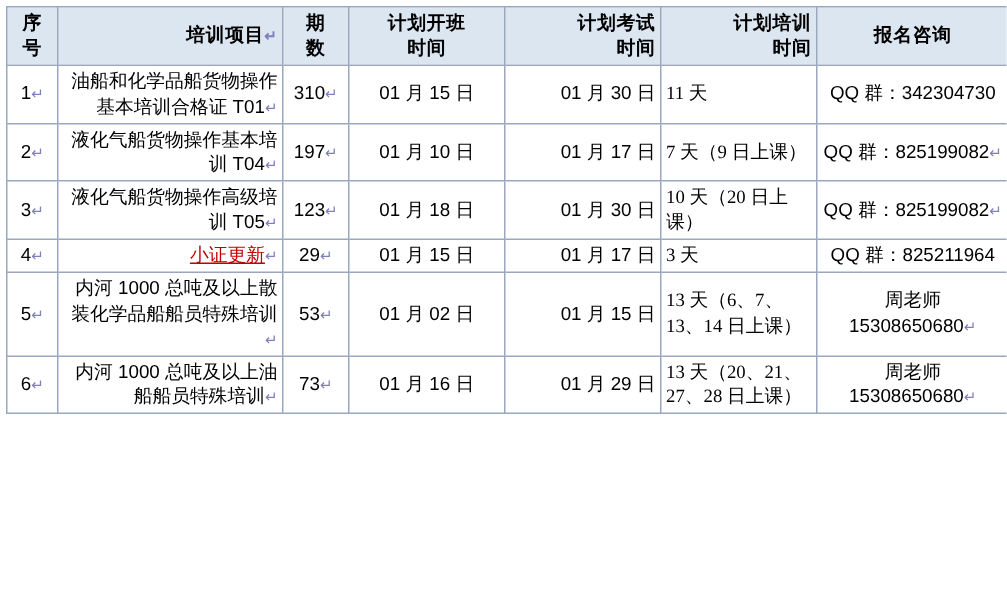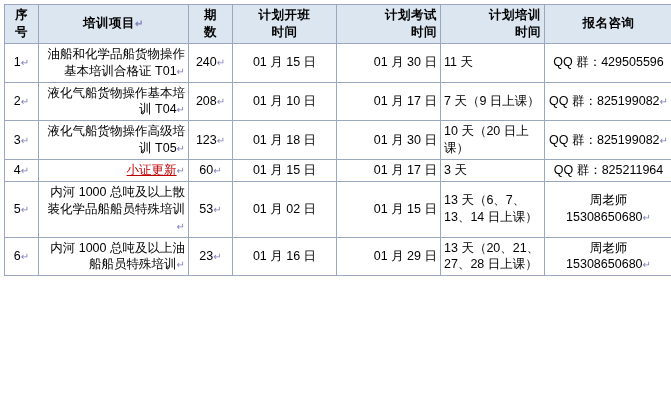--- a/index.html
+++ b/index.html
@@ -30,31 +30,31 @@
     line-height: 1.35;
   }
   thead th {
     background: #dce6f1;
     font-weight: bold;
     text-align: center;
     font-size: 14px;
     letter-spacing: 0.5px;
   }
   .c-idx  { width: 34px; text-align: center; }
-  .c-prog { width: 150px; text-align: center; }
+  .c-prog { width: 150px; text-align: right; }
   .c-qs   { width: 44px; text-align: center; }
   .c-open { width: 104px; text-align: center; }
   .c-exam { width: 104px; text-align: right; }
   .c-train{ width: 104px; text-align: right; }
   .c-sign { width: 128px; text-align: center; }
 
   tbody td { background: #ffffff; }
   tbody .c-idx { font-size: 12px; }
   tbody .c-prog { text-align: right; }
-  tbody .c-train { text-align: left; padding-left: 5px; }
+  tbody .c-train { text-align: left; padding-left: 5px; font-family: Liberation Serif, serif; }
   tbody .c-sign { font-size: 12px; }
 
   .pmark {
     color: #7f7fbf;
     font-size: 10px;
     font-family: "Liberation Serif", serif;
   }
   .underline-link {
     text-decoration: underline;
     color: #c00000;
@@ -95,66 +95,66 @@
         </th>
         <th class="c-sign">
           <span>报名咨询</span>
         </th>
       </tr>
     </thead>
     <tbody>
       <tr>
         <td class="c-idx"><span>1</span><span class="pmark">↵</span></td>
         <td class="c-prog"><span>油船和化学品船货物操作基本培训合格证 T01</span><span class="pmark">↵</span></td>
-        <td class="c-qs"><span>240</span><span class="pmark">↵</span></td>
+        <td class="c-qs"><span>310</span><span class="pmark">↵</span></td>
         <td class="c-open"><span>01 月 15 日</span></td>
         <td class="c-exam"><span>01 月 30 日</span></td>
         <td class="c-train"><span>11 天</span></td>
-        <td class="c-sign"><span>QQ 群：429505596</span></td>
+        <td class="c-sign"><span>QQ 群：342304730</span></td>
       </tr>
       <tr>
         <td class="c-idx"><span>2</span><span class="pmark">↵</span></td>
         <td class="c-prog"><span>液化气船货物操作基本培训 T04</span><span class="pmark">↵</span></td>
-        <td class="c-qs"><span>208</span><span class="pmark">↵</span></td>
+        <td class="c-qs"><span>197</span><span class="pmark">↵</span></td>
         <td class="c-open"><span>01 月 10 日</span></td>
         <td class="c-exam"><span>01 月 17 日</span></td>
         <td class="c-train"><span>7 天（9 日上课）</span></td>
         <td class="c-sign"><span>QQ 群：825199082</span><span class="pmark">↵</span></td>
       </tr>
       <tr>
         <td class="c-idx"><span>3</span><span class="pmark">↵</span></td>
         <td class="c-prog"><span>液化气船货物操作高级培训 T05</span><span class="pmark">↵</span></td>
         <td class="c-qs"><span>123</span><span class="pmark">↵</span></td>
         <td class="c-open"><span>01 月 18 日</span></td>
         <td class="c-exam"><span>01 月 30 日</span></td>
         <td class="c-train"><span>10 天（20 日上课）</span></td>
         <td class="c-sign"><span>QQ 群：825199082</span><span class="pmark">↵</span></td>
       </tr>
       <tr>
         <td class="c-idx"><span>4</span><span class="pmark">↵</span></td>
         <td class="c-prog"><span class="underline-link">小证更新</span><span class="pmark">↵</span></td>
-        <td class="c-qs"><span>60</span><span class="pmark">↵</span></td>
+        <td class="c-qs"><span>29</span><span class="pmark">↵</span></td>
         <td class="c-open"><span>01 月 15 日</span></td>
         <td class="c-exam"><span>01 月 17 日</span></td>
         <td class="c-train"><span>3 天</span></td>
         <td class="c-sign"><span>QQ 群：825211964</span></td>
       </tr>
       <tr>
         <td class="c-idx"><span>5</span><span class="pmark">↵</span></td>
         <td class="c-prog"><span>内河 1000 总吨及以上散装化学品船船员特殊培训</span><span class="pmark">↵</span></td>
         <td class="c-qs"><span>53</span><span class="pmark">↵</span></td>
         <td class="c-open"><span>01 月 02 日</span></td>
         <td class="c-exam"><span>01 月 15 日</span></td>
         <td class="c-train"><span>13 天（6、7、13、14 日上课）</span></td>
         <td class="c-sign contact-multi"><span>周老师 15308650680</span><span class="pmark">↵</span></td>
       </tr>
       <tr>
         <td class="c-idx"><span>6</span><span class="pmark">↵</span></td>
         <td class="c-prog"><span>内河 1000 总吨及以上油船船员特殊培训</span><span class="pmark">↵</span></td>
-        <td class="c-qs"><span>23</span><span class="pmark">↵</span></td>
+        <td class="c-qs"><span>73</span><span class="pmark">↵</span></td>
         <td class="c-open"><span>01 月 16 日</span></td>
         <td class="c-exam"><span>01 月 29 日</span></td>
         <td class="c-train"><span>13 天（20、21、27、28 日上课）</span></td>
         <td class="c-sign contact-multi"><span>周老师 15308650680</span><span class="pmark">↵</span></td>
       </tr>
     </tbody>
   </table>
 </div>
 
 </body></html>

